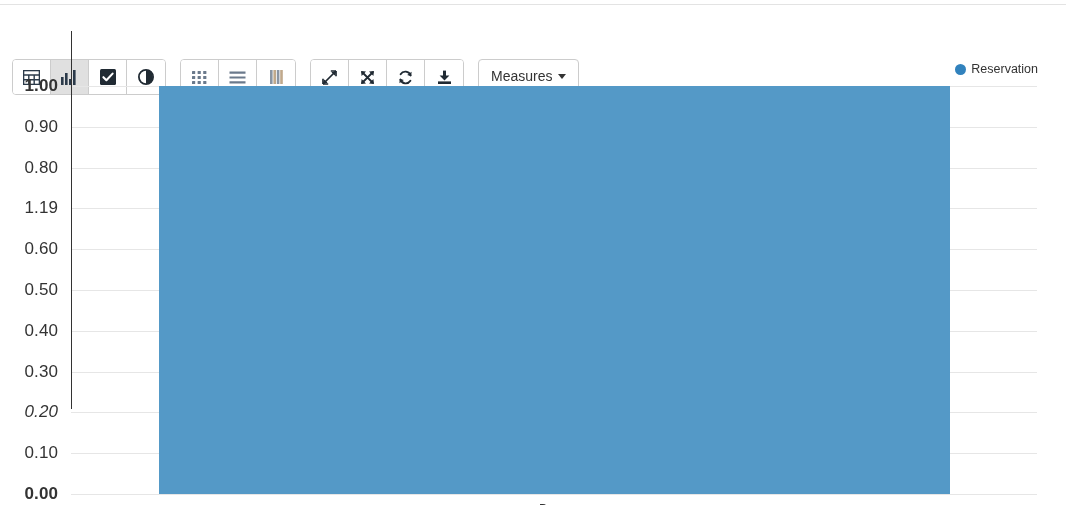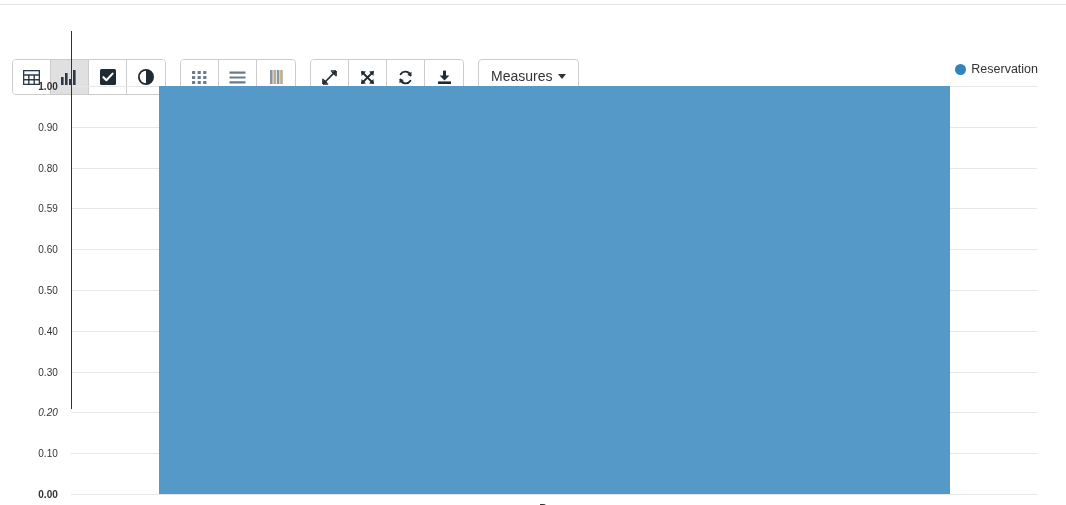--- a/index.html
+++ b/index.html
@@ -141,21 +141,21 @@
   .bar {
     position: absolute;
     bottom: 0;
     background: #5499c7;
   }
   .ylabels { position: absolute; left: 0; top: 0; width: 66px; height: 450px; }
   .ylabel {
     position: absolute;
     right: 8px;
     transform: translateY(-50%);
-    font-size: 10px;
+    font-size: 17px;
     color: #333;
     text-align: right;
     white-space: nowrap;
     letter-spacing: 0.1px;
   }
   .ylabel.bold { font-weight: bold; }
 
   .xlabels { position: absolute; left: 0; top: 0; width: 1066px; height: 450px; }
   .xlabel {
     position: absolute;
@@ -329,21 +329,21 @@
         </div>
       <div class="bars" id="bars">
           <div class="bar" title="Reservation: 1.00" style="left: 88px; width: 791px; height: 408px; background: rgb(84, 153, 199);"></div>
         </div>
     </div>
 
     <div class="ylabels" id="ylabels">
         <div class="ylabel bold" style="top: 31px;">1.00</div>
         <div class="ylabel" style="top: 71.8px;">0.90</div>
         <div class="ylabel" style="top: 112.6px;">0.80</div>
-        <div class="ylabel" style="top: 153.4px;">0.59</div>
+        <div class="ylabel" style="top: 153.4px;">1.19</div>
         <div class="ylabel" style="top: 194.2px;">0.60</div>
         <div class="ylabel" style="top: 235px;">0.50</div>
         <div class="ylabel" style="top: 275.8px; text-align: right;">0.40</div>
         <div class="ylabel" style="top: 316.6px;">0.30</div>
         <div class="ylabel" style="top: 357.4px; font-style: italic;">0.20</div>
         <div class="ylabel" style="top: 398.2px;">0.10</div>
         <div class="ylabel bold" style="top: 439px; margin-left: 19px;">0.00</div>
       </div>
     <div class="xlabels" id="xlabels">
         <div class="xlabel" style="left: 554px; top: 447px;">Done</div>

